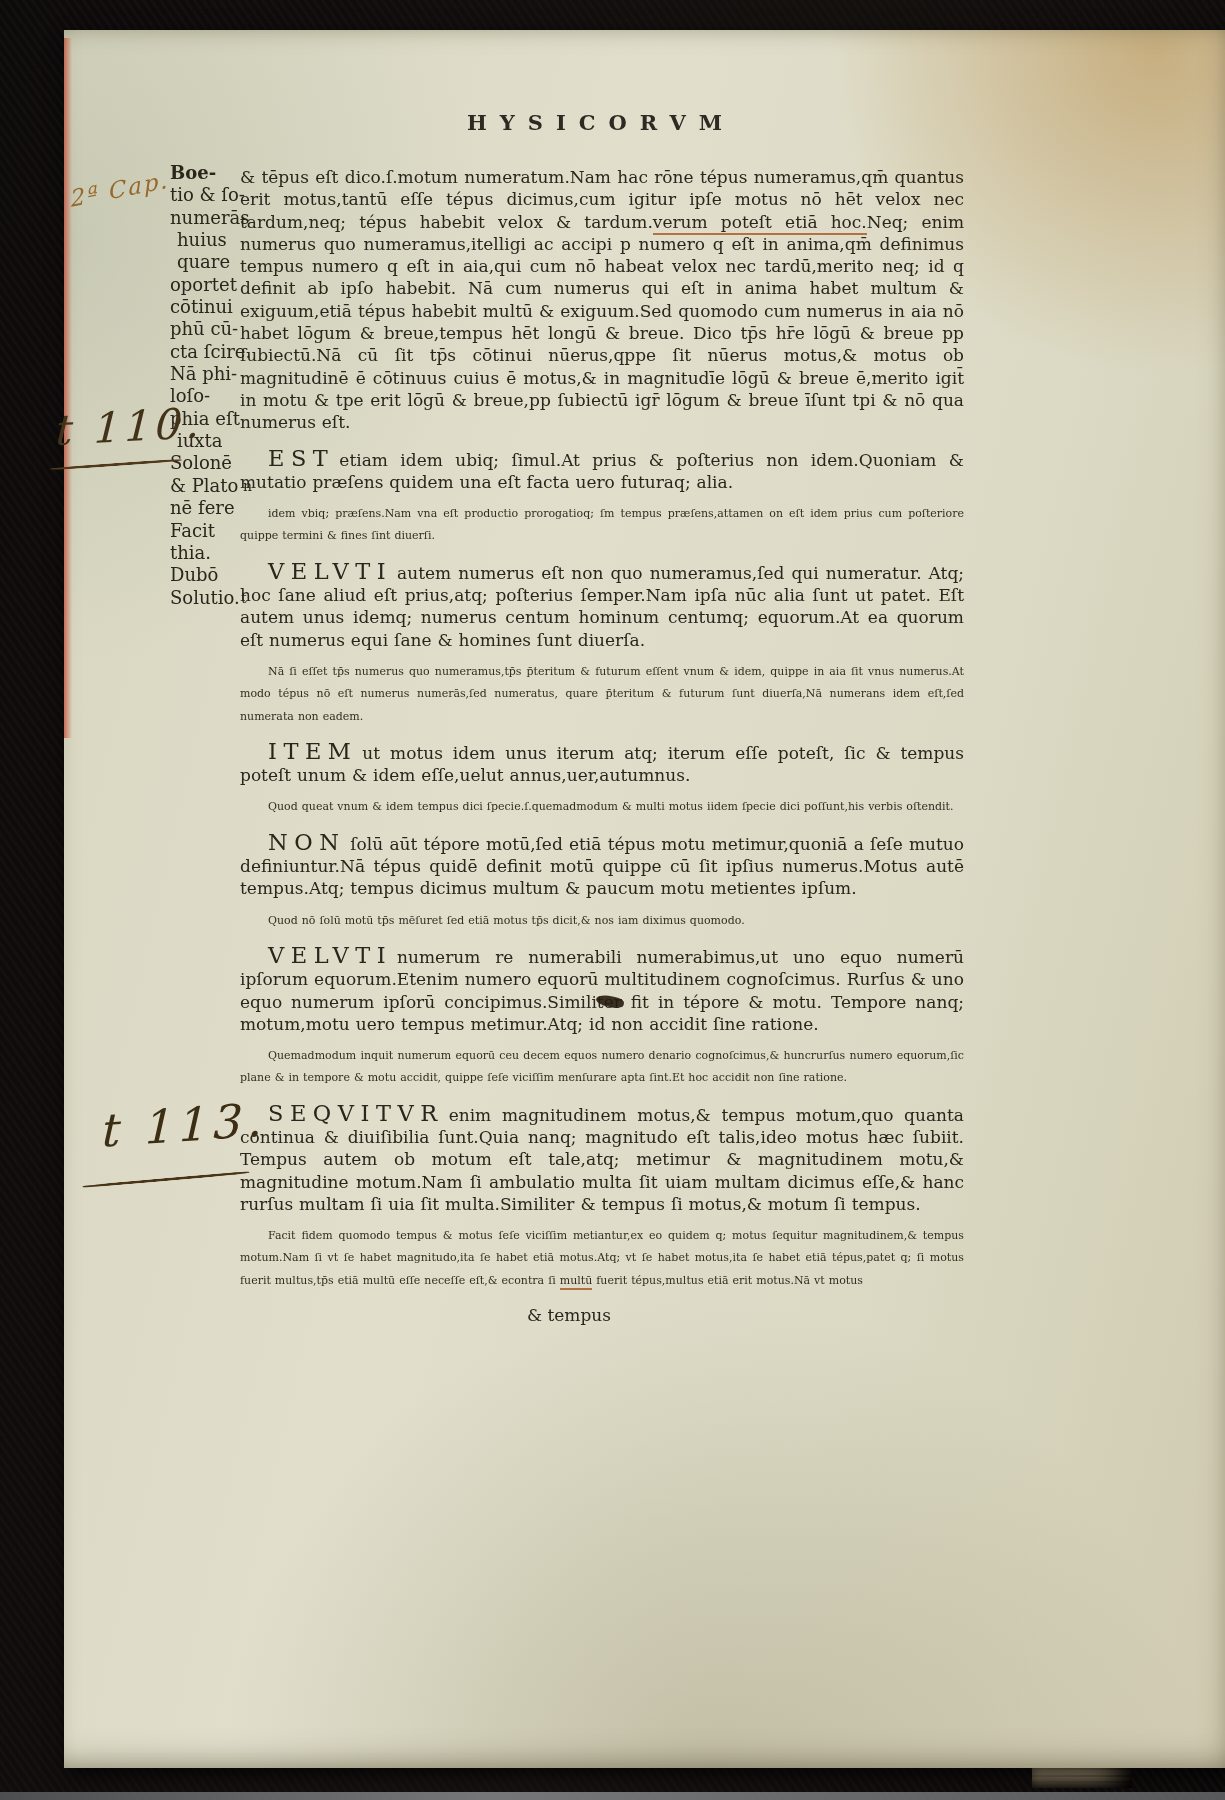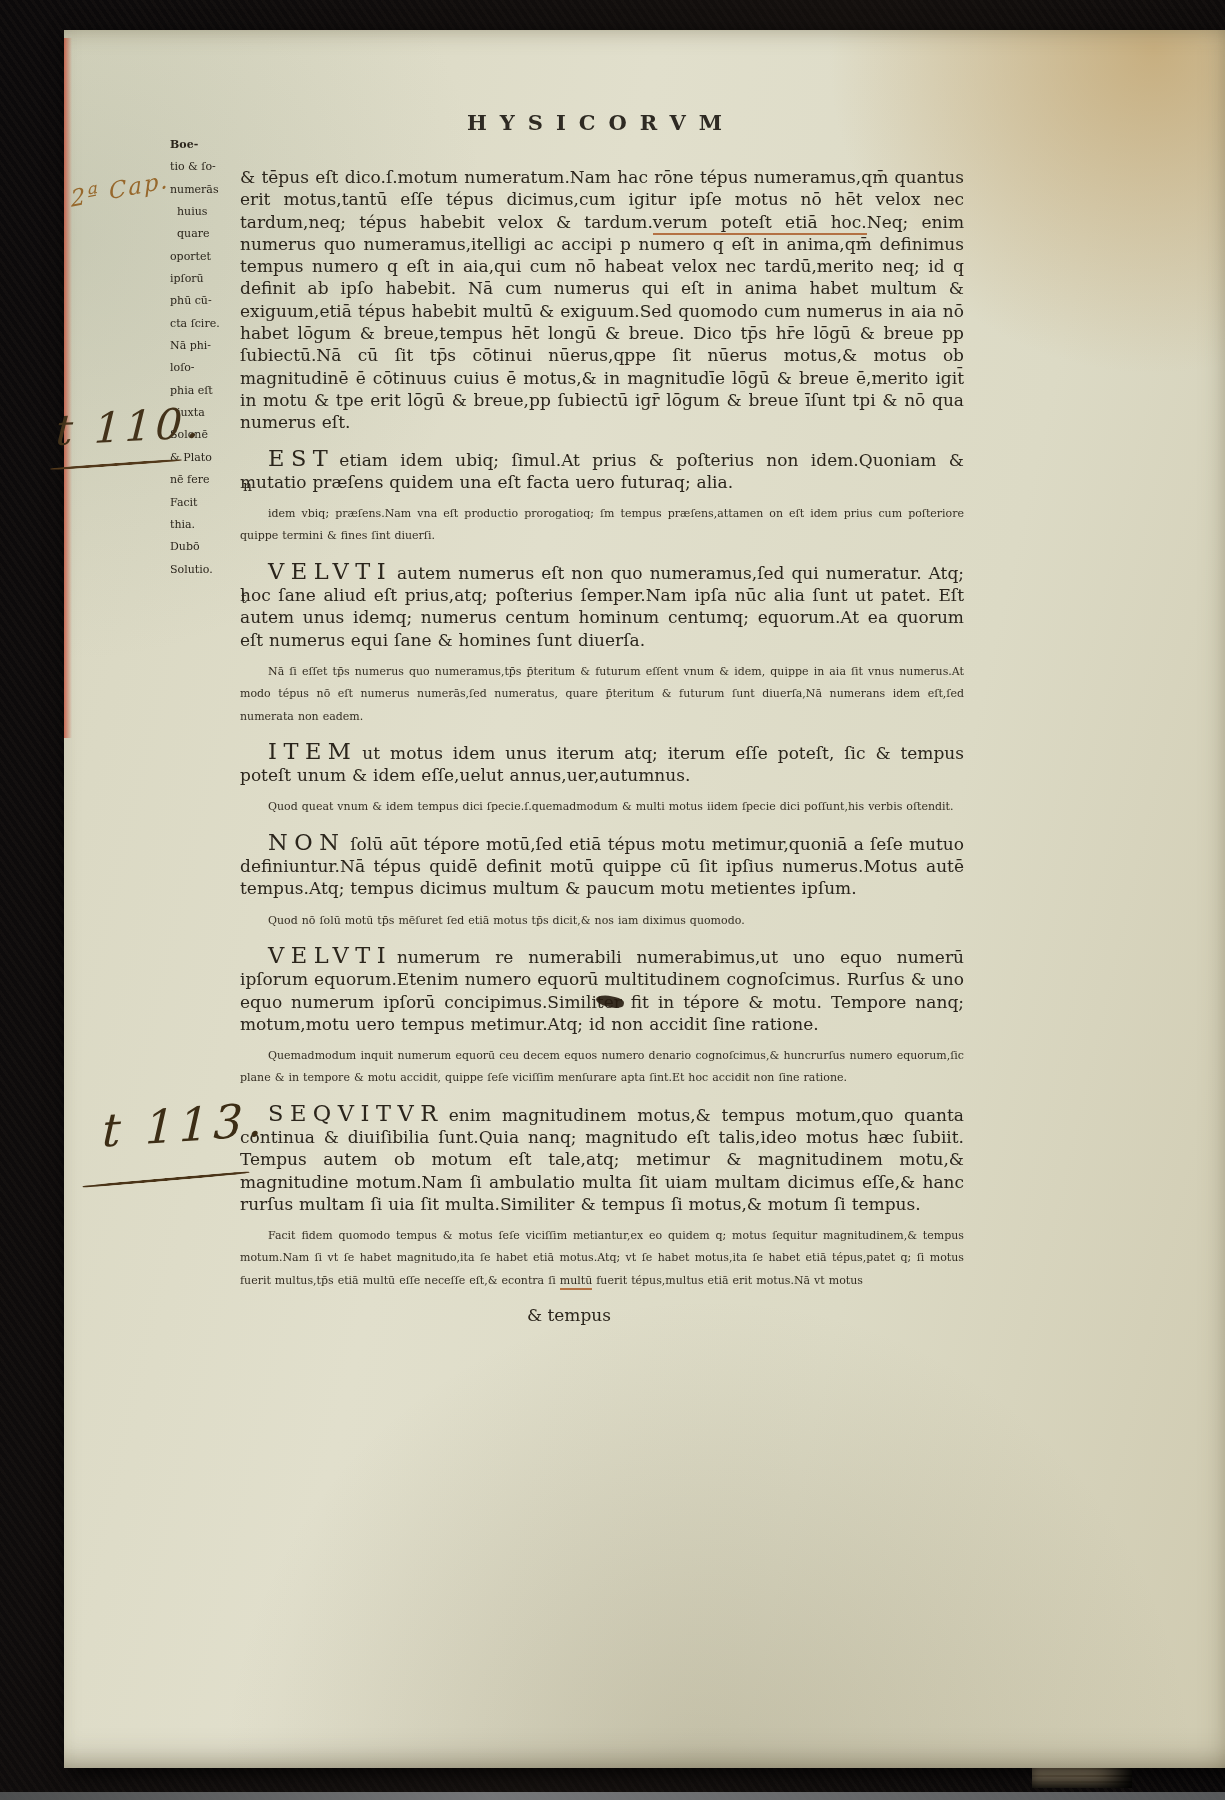--- a/index.html
+++ b/index.html
@@ -48,22 +48,22 @@
   .para{ text-align:justify; line-height:22.3px; text-indent:28px; margin-bottom:10px;
     word-spacing:.5px; }
   .para.main{ font-size:17px; }
   .para.small{ font-size:11px; color:#342d22; margin-bottom:12px; }
   .para.first{ text-indent:0; margin-bottom:13px; }
   .lead{ font-size:22.5px; letter-spacing:6.5px; padding-right:5px; }
   .seg-u{ border-bottom:2px solid rgba(172,94,44,.85); padding-bottom:1px; }
   .catchword{ text-align:center; padding-right:66px; font-size:17px; line-height:22px; }
 
   
-  .margin-notes{ position:absolute; left:106px; top:104px; width:66px;
-    font-size:11px; line-height:22.35px; color:#2b251c; }
+  .margin-notes{ position:absolute; left:106px; top:132px; width:66px;
+    font-size:18px; line-height:22.35px; color:#2b251c; }
   .margin-note{ white-space:nowrap; }
   .margin-note.b1{ font-weight:bold; }
   .margin-note.ind{ padding-left:7px; }
 
   
   .hand{ font-family:"DejaVu Serif", serif; font-style:italic; position:absolute; }
   .hand-1{ left:6px; top:146px; font-size:23px; color:#97682c; transform:rotate(-11deg) skewX(-8deg); letter-spacing:2px; }
   .hand-2{ left:-8px; top:372px; font-size:42px; color:#43321a; transform:rotate(-3deg) skewX(-6deg); letter-spacing:4px; }
   .hand-2u{ position:absolute; left:-14px; top:433px; width:132px; height:0;
     border-bottom:3px solid #52391b; transform:rotate(-4deg); border-radius:40%; }
@@ -88,21 +88,21 @@
 
   <div class="header">HYSICORVM</div>
 
   <div class="margin-notes">
       <div class="margin-note b1">Boe-</div>
       <div class="margin-note">tio &amp; ſo-</div>
       <div class="margin-note">numerās</div>
       <div class="margin-note ind">huius</div>
       <div class="margin-note ind">quare</div>
       <div class="margin-note">oportet</div>
-      <div class="margin-note">ipſorū</div>
+      <div class="margin-note">cōtinui</div>
       <div class="margin-note">phū cū-</div>
       <div class="margin-note">cta ſcire.</div>
       <div class="margin-note">Nā phi-</div>
       <div class="margin-note">loſo-</div>
       <div class="margin-note">phia eſt</div>
       <div class="margin-note ind">iuxta</div>
       <div class="margin-note">Solonē</div>
       <div class="margin-note">&amp; Plato</div>
       <div class="margin-note">nē fere</div>
       <div class="margin-note">Facit</div>

